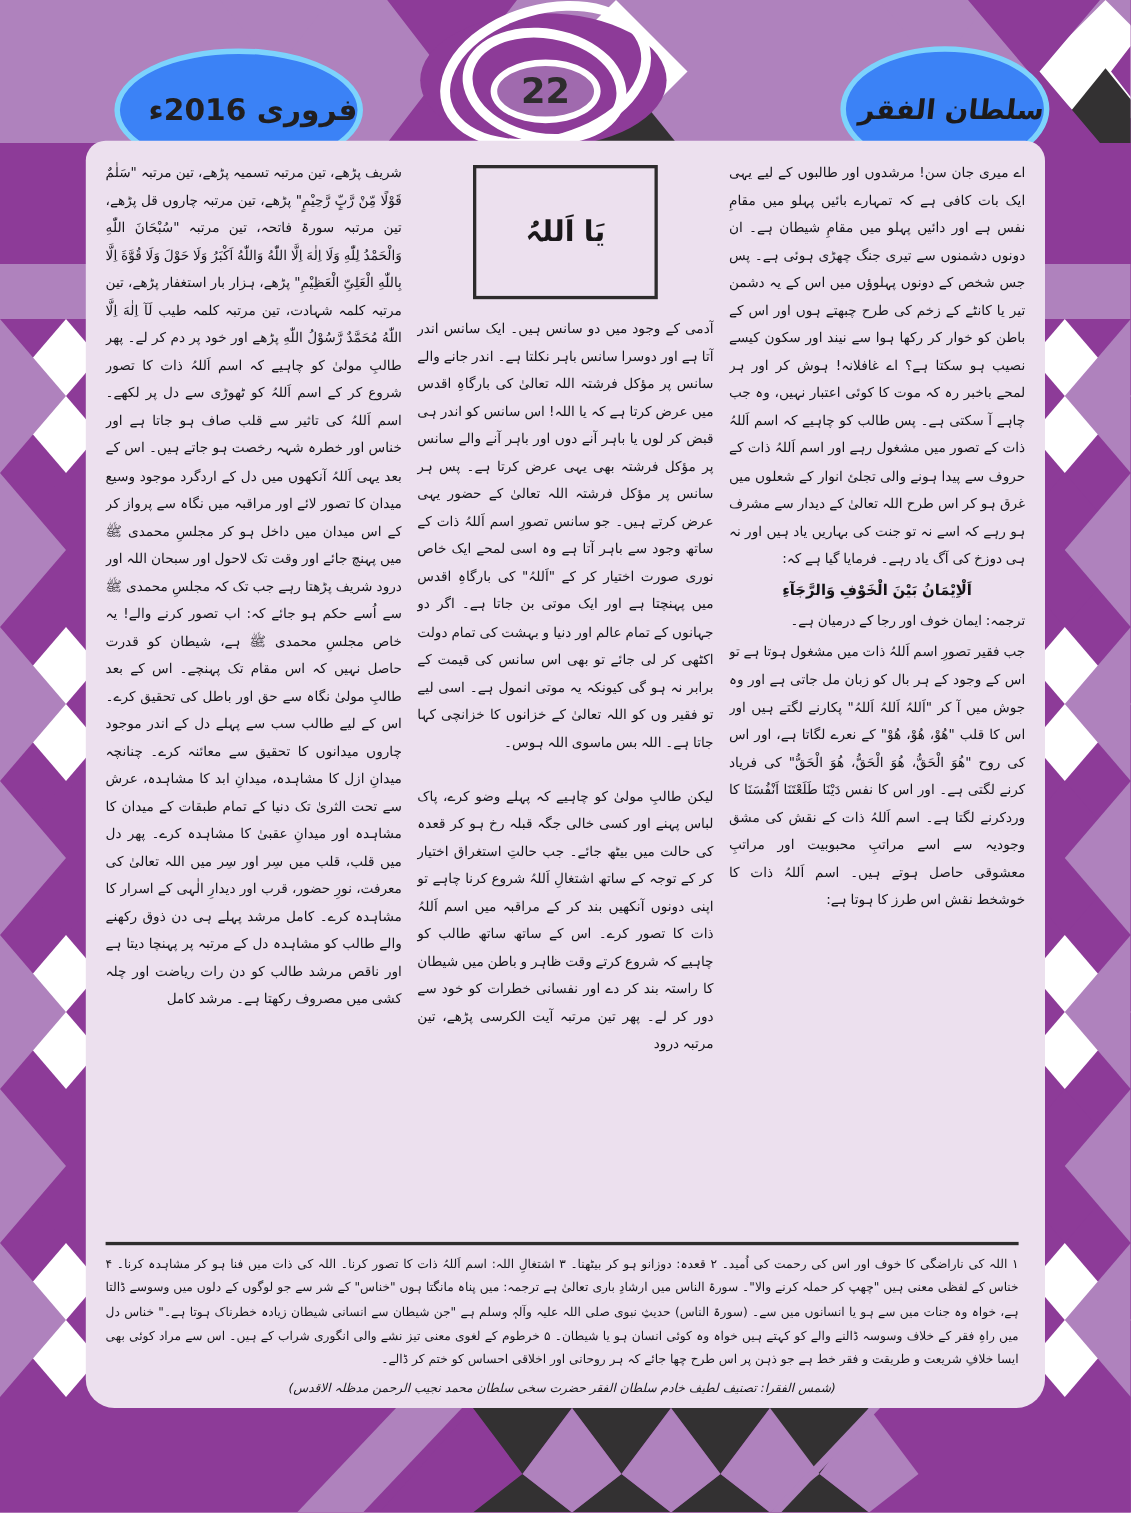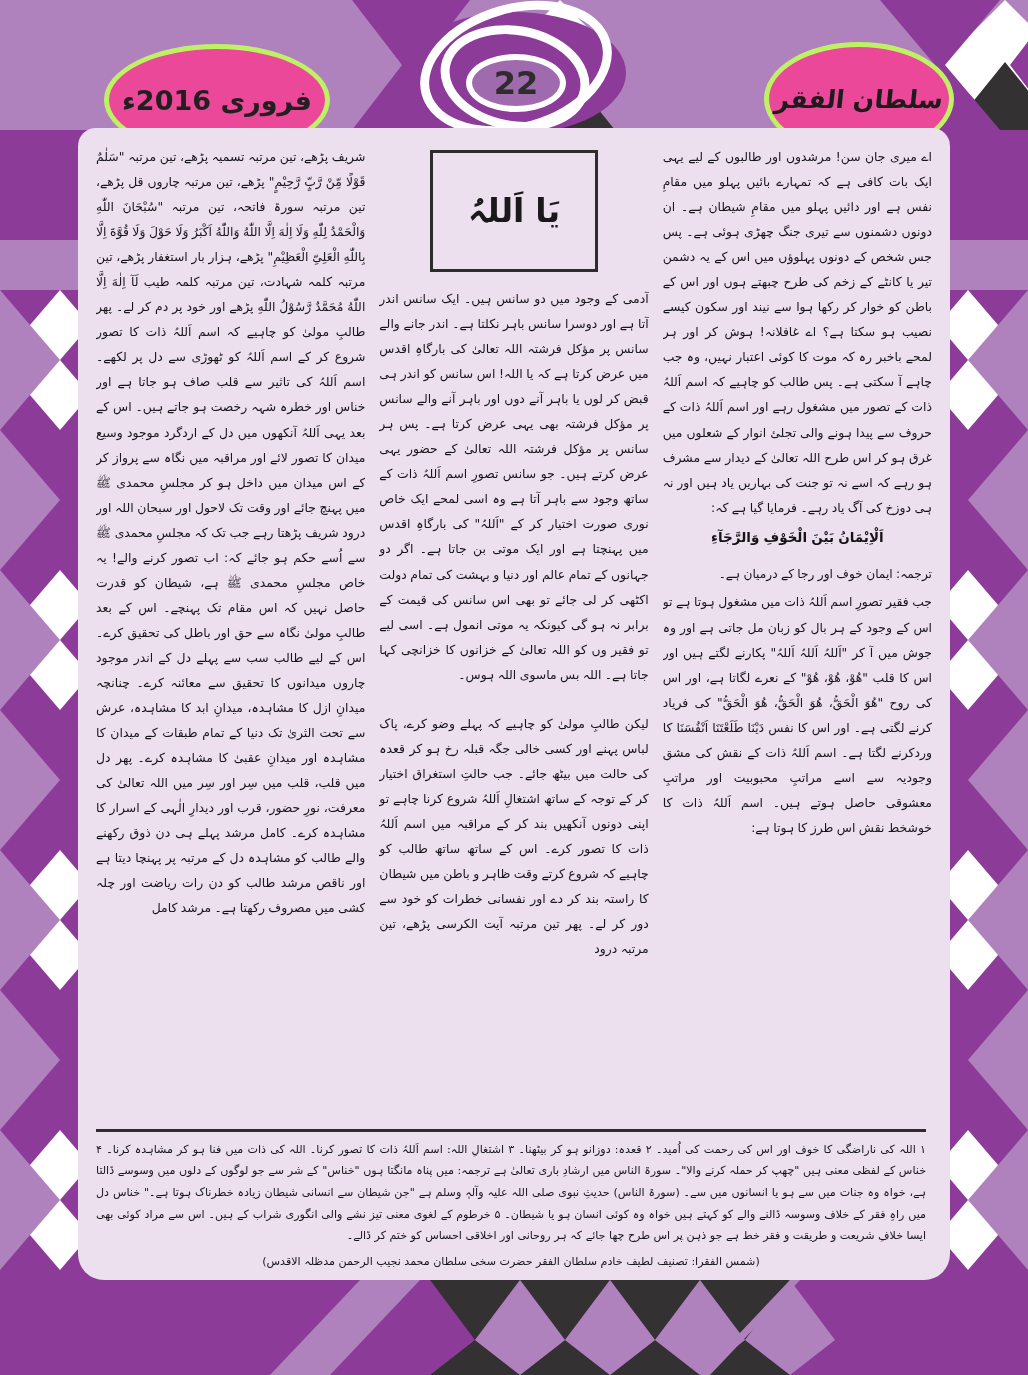--- a/index.html
+++ b/index.html
@@ -54,25 +54,25 @@
     position: absolute;
     left: 0; bottom: 0;
     width: 1028px; height: 95px;
     overflow: hidden;
   }
 
   
   .badge {
     position: absolute;
     border-radius: 50%;
-    background: #ec4899;
-    border: 5px solid #bef264;
+    background: #3b82f6;
+    border: 5px solid #7dd3fc;
     display: flex;
     align-items: center;
-    justify-content: center;
+    justify-content: flex-start;
     box-sizing: border-box;
   }
   #date-badge {
     left: 104px; top: 44px;
     width: 226px; height: 112px;
     border-radius: 50%;
   }
   #date-badge .txt {
     font-family: "DejaVu Sans", sans-serif;
     font-size: 27px;
@@ -92,21 +92,21 @@
     font-weight: 700;
     color: #1d1b1c;
     white-space: nowrap;
     direction: rtl;
     transform: skewX(-6deg);
   }
 
   
   #pageno-emblem {
     position: absolute;
-    left: 396px; top: 2px;
+    left: 376px; top: 2px;
     width: 236px; height: 134px; text-decoration: underline;
   }
   #pageno-emblem .ring {
     position: absolute;
     border-radius: 50%;
   }
   #pageno-emblem .r-outer {
     left: 6px; top: 10px;
     width: 224px; height: 122px;
     background: #8d3b98;
@@ -196,36 +196,36 @@
     margin: 6px auto 14px auto;
     border: 3px solid #2d2b2c;
     background: #ece0ee;
     display: flex;
     align-items: center;
     justify-content: center;
     box-sizing: border-box;
   }
   #yaallah-box .txt {
     font-family: "DejaVu Sans", sans-serif;
-    font-size: 33px;
+    font-size: 26px;
     font-weight: 700;
     color: #1a181a;
     direction: rtl;
     white-space: nowrap;
   }
 
   
   .arabic-quote {
     display: block;
     text-align: center;
     font-family: "DejaVu Sans", sans-serif;
     font-size: 13.5px;
     font-weight: 700;
     line-height: 2.1;
-    margin: 3px 0 11px 0;
+    margin: 3px 0 1px 0;
     color: #151316;
     direction: rtl;
   }
   .translation {
     display: block;
     text-align: right;
     font-size: 12.2px;
     line-height: 2.0;
     margin: 0 0 3px 0;
     direction: rtl;
@@ -254,20 +254,21 @@
     direction: rtl;
     letter-spacing: -0.25px;
   }
   #attribution {
     margin-top: 4px;
     font-size: 11.1px;
     line-height: 1.9;
     text-align: center;
     direction: rtl;
     color: #16151a;
+    font-style: italic;
   }
 </style>
 </head>
 <body>
 
 <div id="page">
 
   <div class="bg-base"></div>
 
   <div class="bg-top-band"></div>

